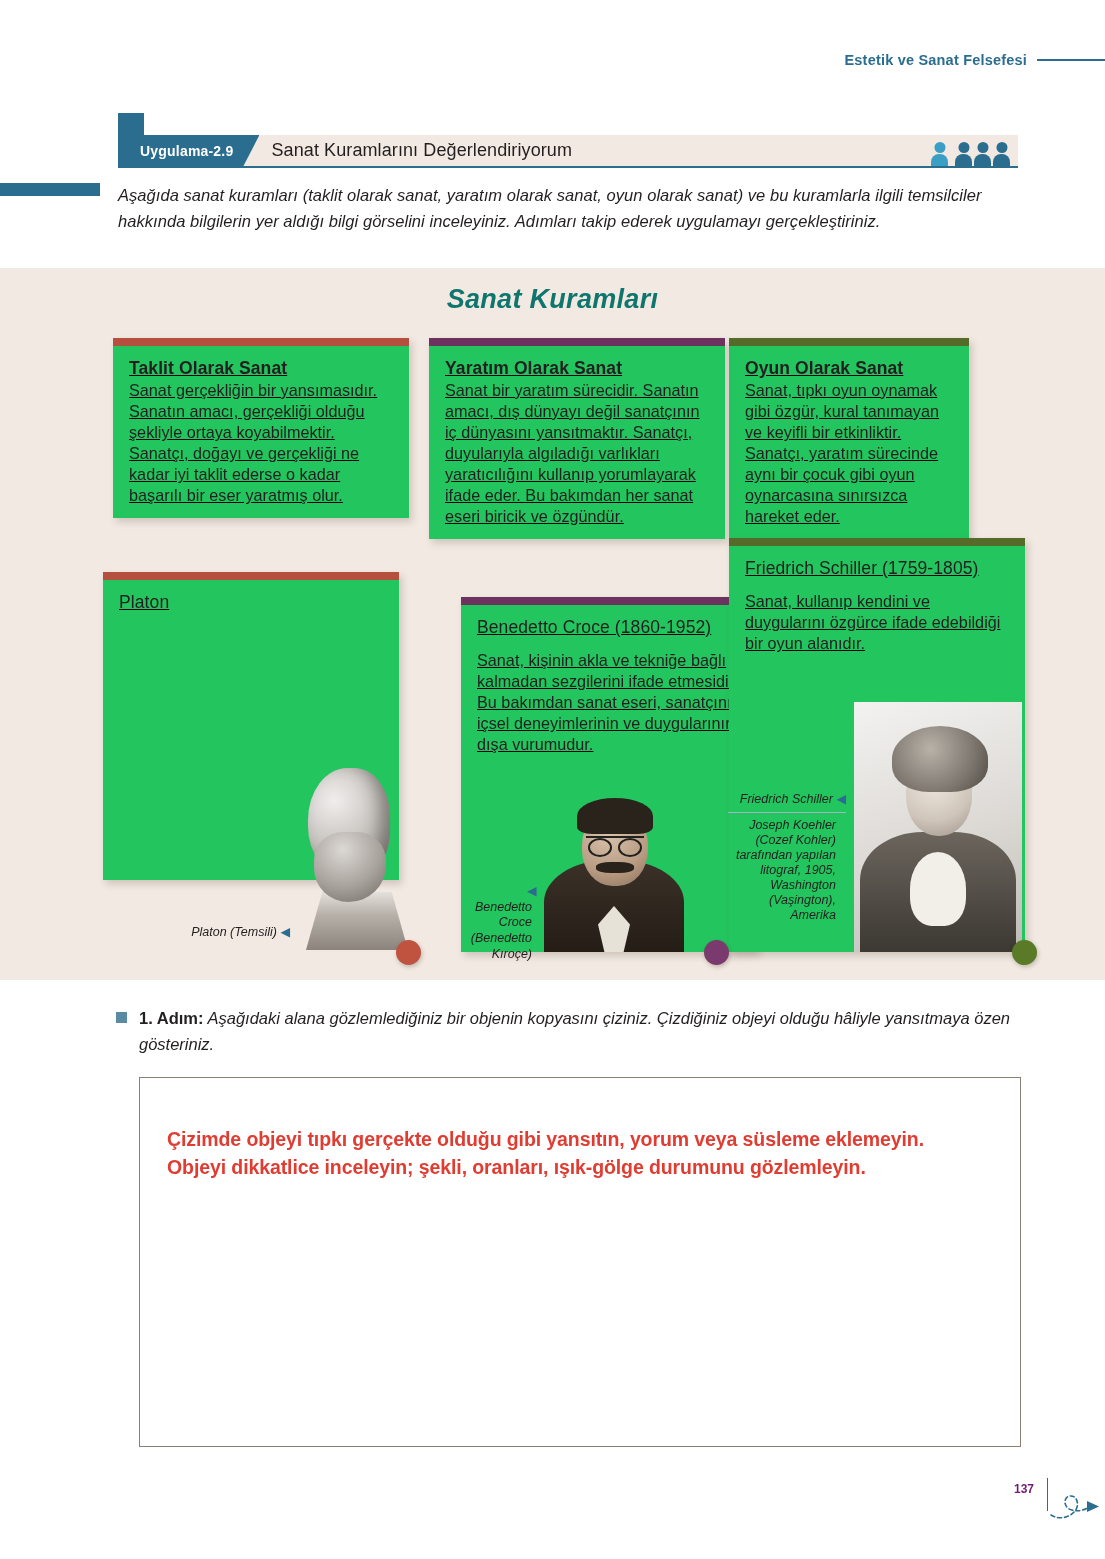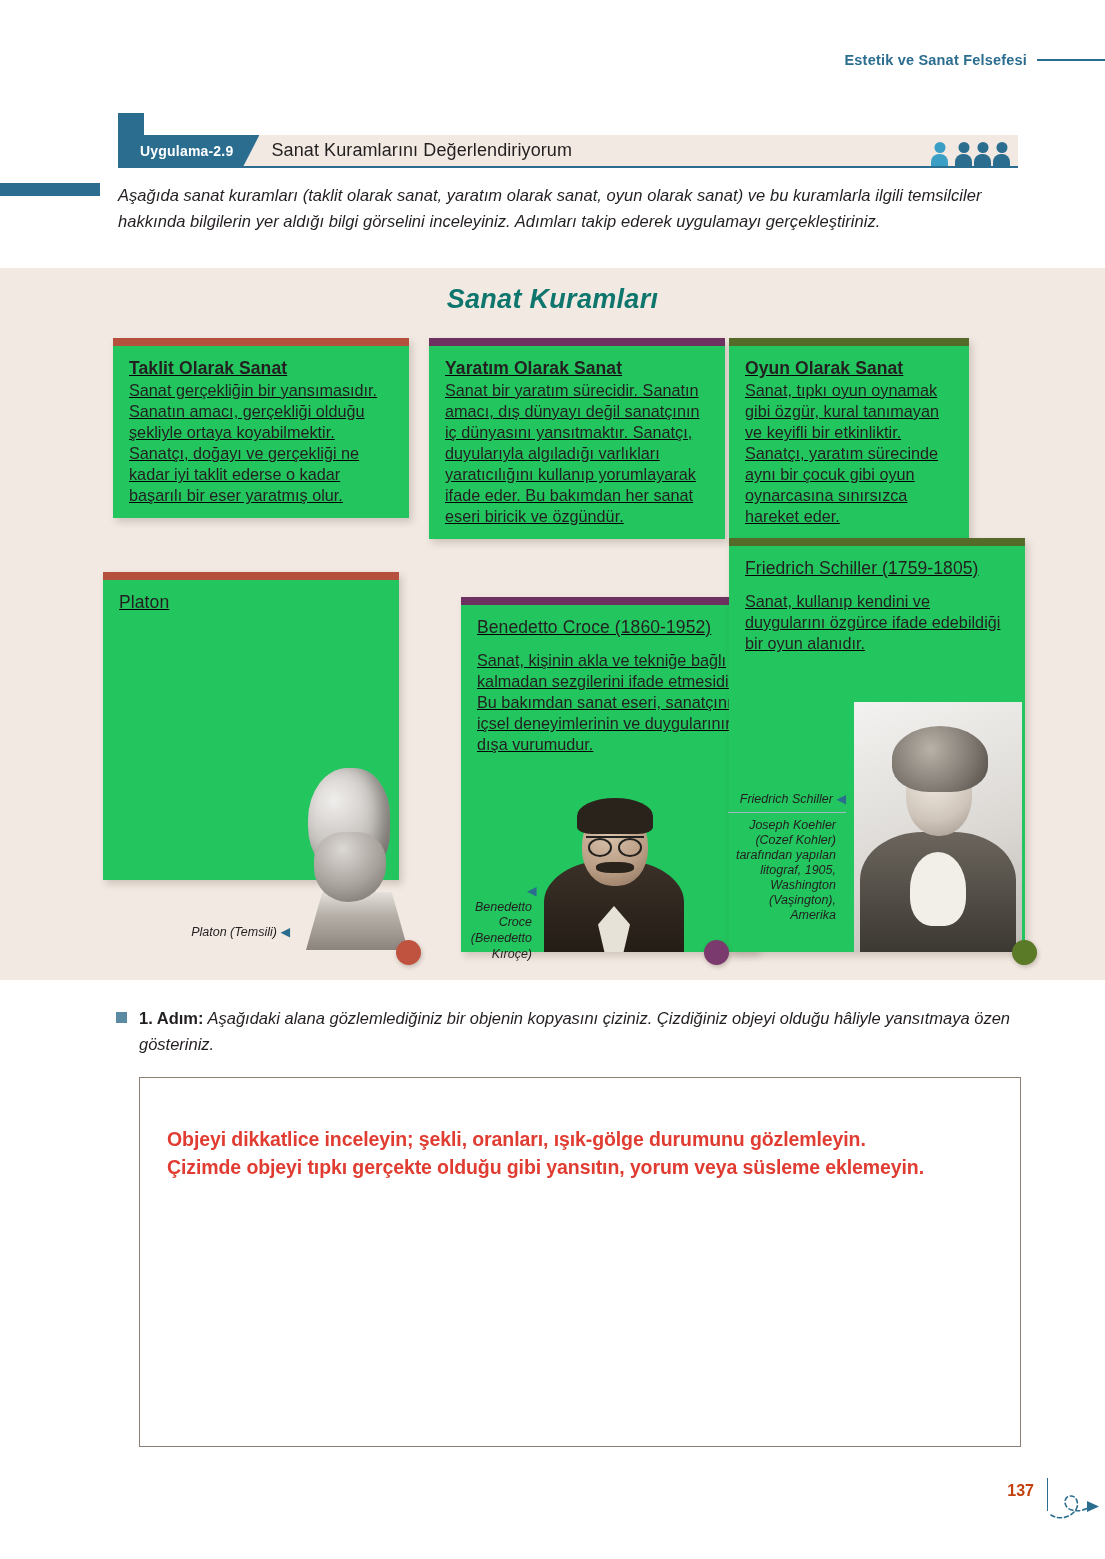--- a/index.html
+++ b/index.html
@@ -446,23 +446,23 @@
     font-weight: bold;
     line-height: 1.42;
     letter-spacing: -.1px;
   }
 
   
   .page-no {
     position: absolute;
     right: 71px;
     top: 1482px;
-    font-size: 16px;
+    font-size: 12px;
     font-weight: bold;
-    color: #c2410c;
+    color: #701a75;
   }
   .footer-rule {
     position: absolute;
     right: 57px;
     top: 1478px;
     width: 1px;
     height: 33px;
     background: #2b6d8f;
   }
   .footer-doodle {
@@ -608,22 +608,22 @@
 <div class="dot d2"></div>
 <div class="dot d3"></div>
 
 <div class="step-marker"></div>
 <div class="step-text">
   <b>1. Adım:</b><span> Aşağıdaki alana gözlemlediğiniz bir objenin kopyasını çiziniz. Çizdiğiniz objeyi olduğu hâliyle yansıtmaya özen gösteriniz.</span>
 </div>
 
 <div class="answer-box"></div>
 <div class="answer-text">
+  <div>Çizimde objeyi tıpkı gerçekte olduğu gibi yansıtın, yorum veya süsleme eklemeyin.</div>
   <div>Objeyi dikkatlice inceleyin; şekli, oranları, ışık-gölge durumunu gözlemleyin.</div>
-  <div>Çizimde objeyi tıpkı gerçekte olduğu gibi yansıtın, yorum veya süsleme eklemeyin.</div>
 </div>
 
 <div class="page-no">137</div>
 <div class="footer-rule"></div>
 <div class="footer-doodle">
   <svg width="50" height="34" viewBox="0 0 50 34" xmlns="http://www.w3.org/2000/svg">
     <path d="M2 26 C10 31, 20 29, 26 22 C31 16, 28 6, 21 7 C14 8, 14 19, 23 21 C30 23, 36 21, 40 18" fill="none" stroke="#2b6d8f" stroke-width="1.6" stroke-dasharray="4 3" stroke-linecap="round"></path>
     <polygon points="38,12 50,17.5 38,23" fill="#2b6d8f"></polygon>
   </svg>
 </div>

